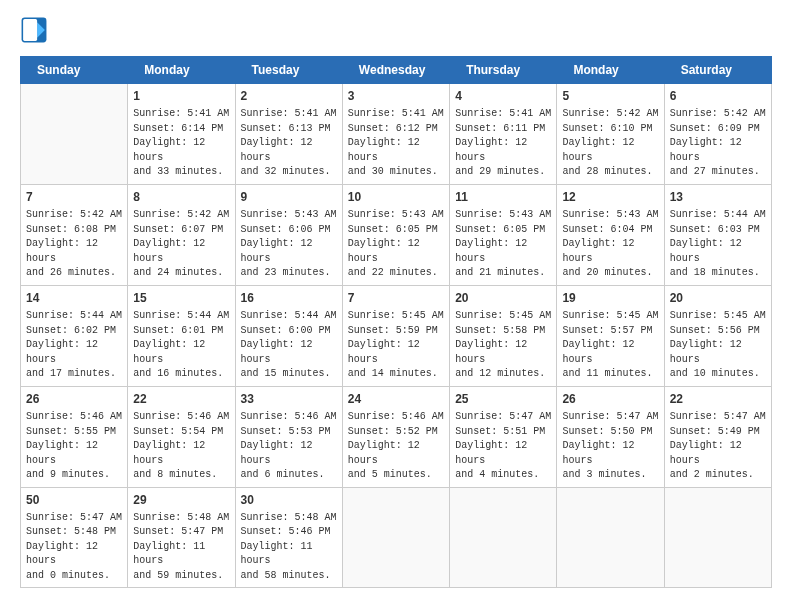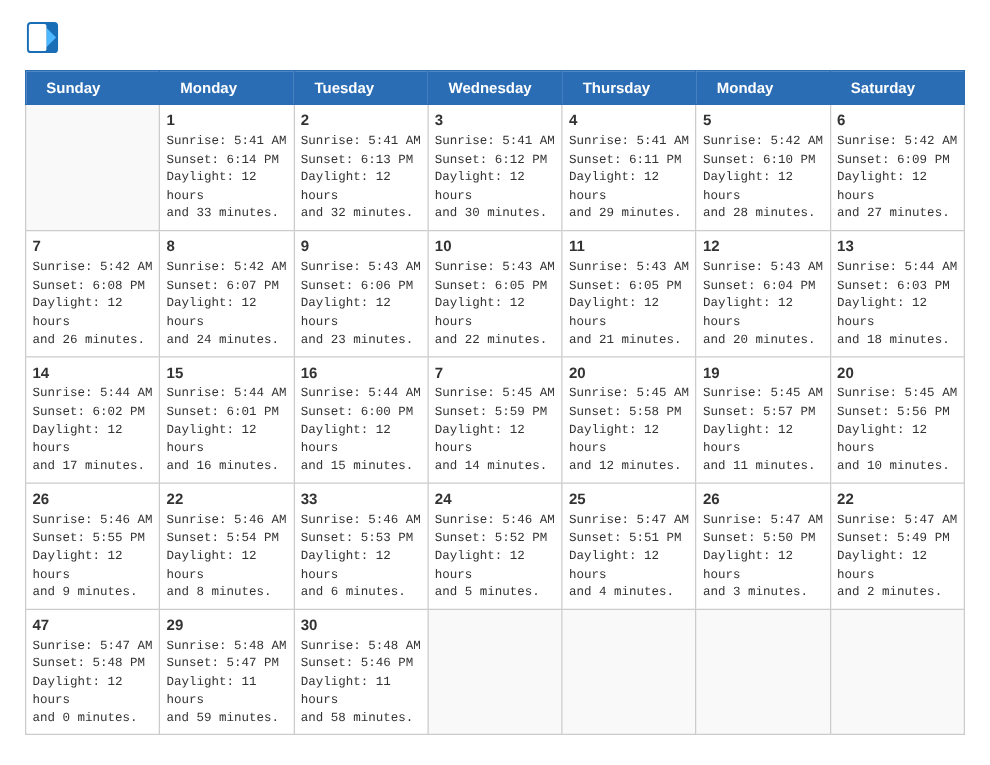--- a/index.html
+++ b/index.html
@@ -316,21 +316,21 @@
         <td>
           <span class="day-num">22</span>
           <div class="day-info" style="white-space: pre-line;">Sunrise: 5:47 AM
 Sunset: 5:49 PM
 Daylight: 12 hours
 and 2 minutes.</div>
         </td>
       </tr>
       <tr>
         <td>
-          <span class="day-num">47</span>
+          <span class="day-num">50</span>
           <div class="day-info" style="white-space: pre-line;">Sunrise: 5:47 AM
 Sunset: 5:48 PM
 Daylight: 12 hours
 and 0 minutes.</div>
         </td>
         <td>
           <span class="day-num">29</span>
           <div class="day-info" style="white-space: pre-line;">Sunrise: 5:48 AM
 Sunset: 5:47 PM
 Daylight: 11 hours

